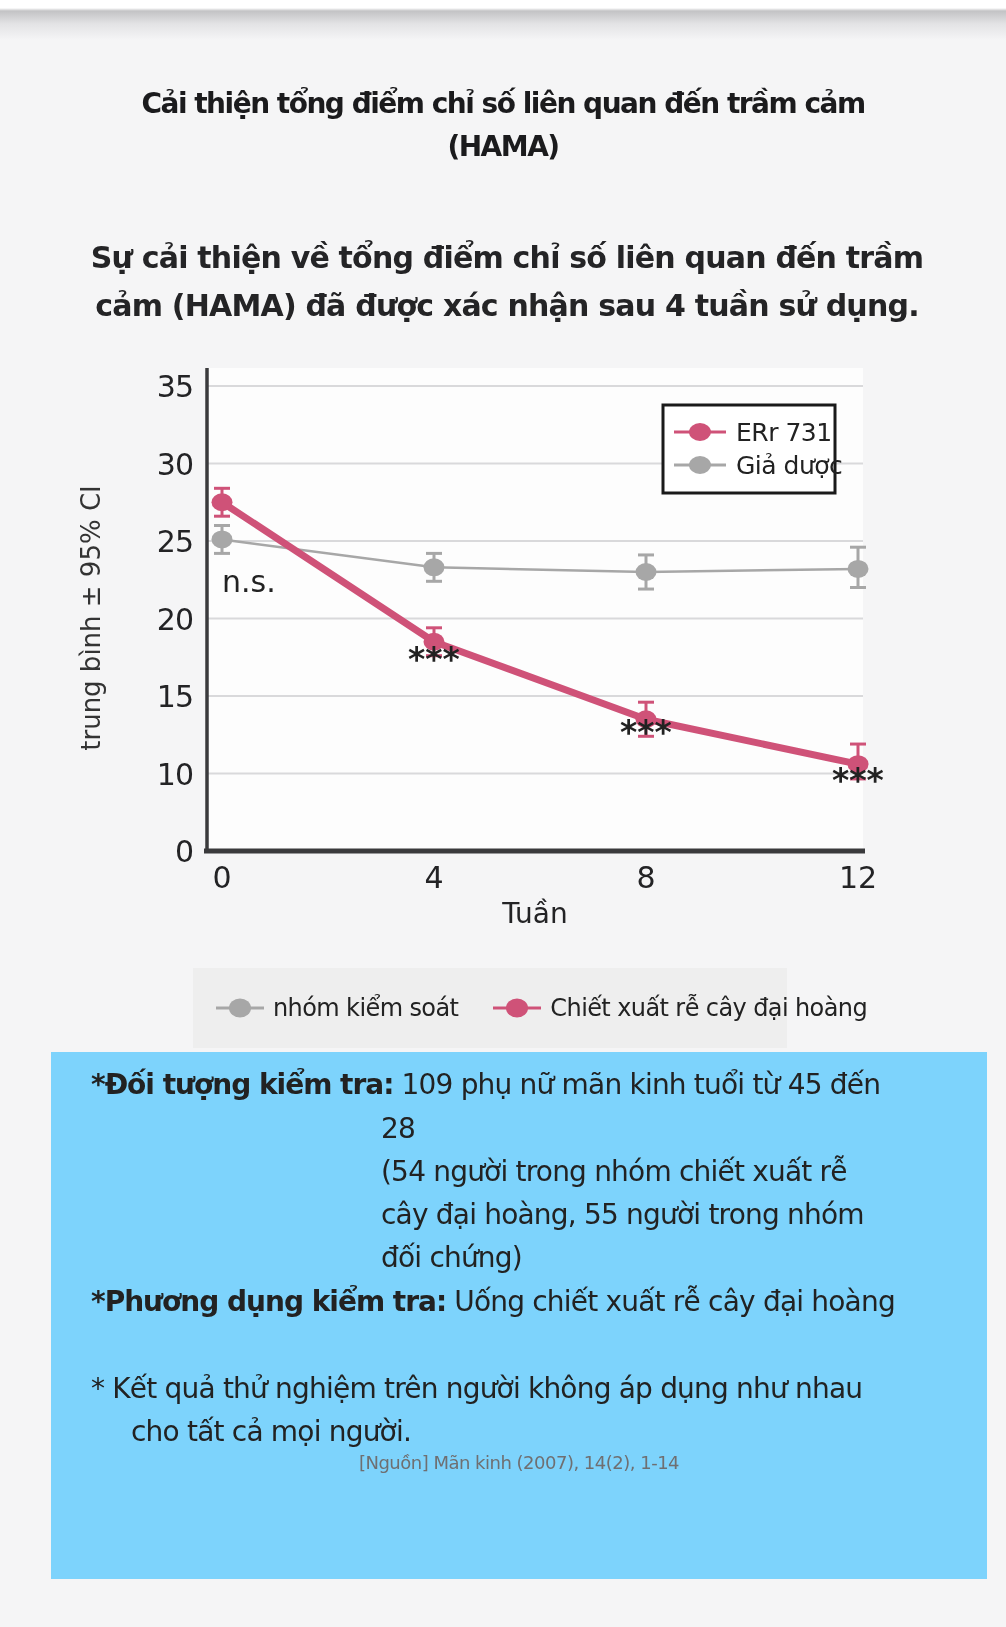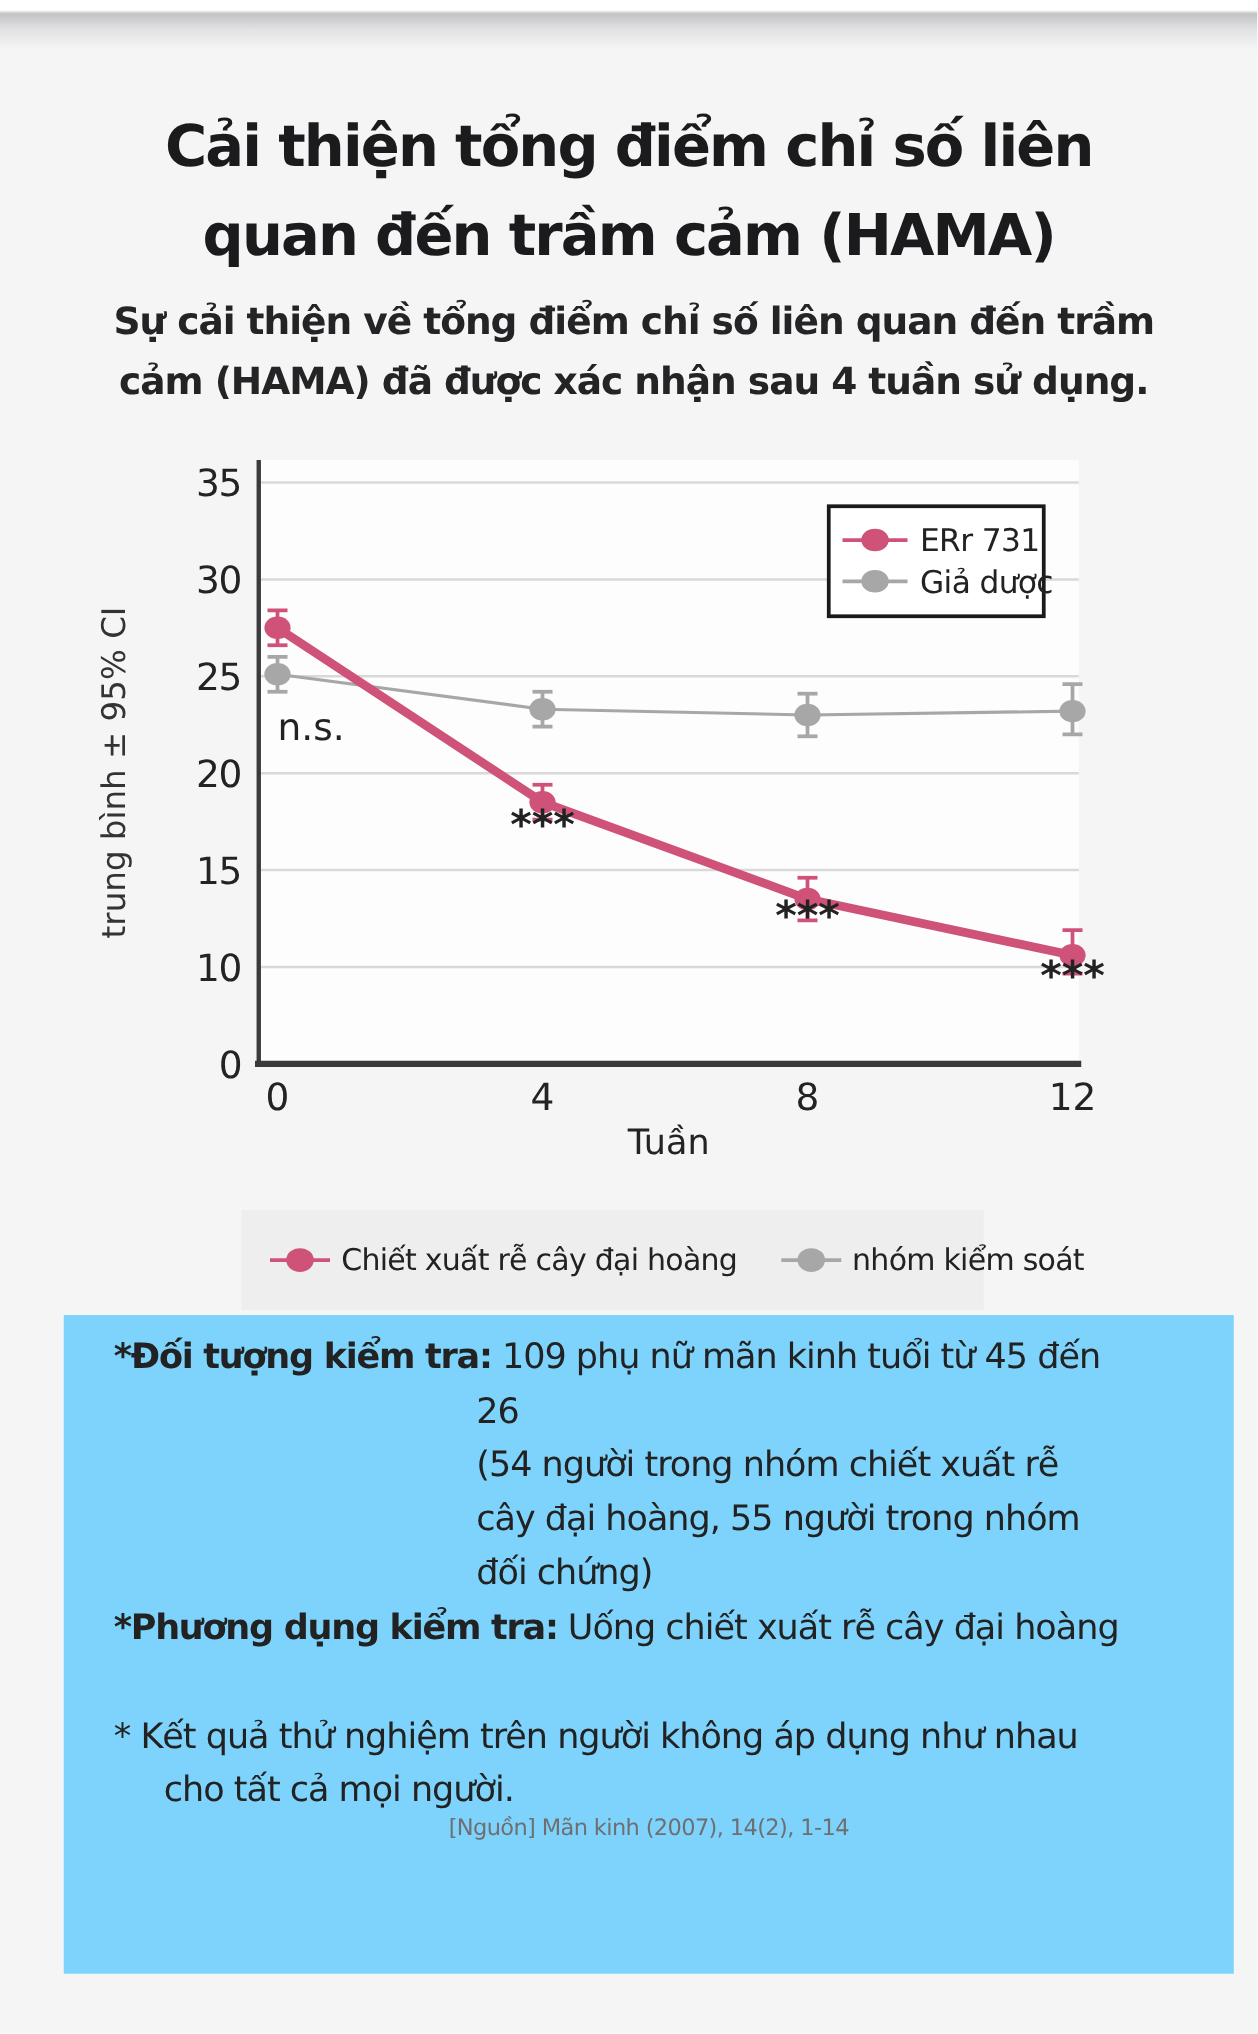--- a/index.html
+++ b/index.html
@@ -7,21 +7,21 @@
     position:relative;width:1006px;height:1627px;margin:0 auto;
     background:#f5f5f6;overflow:hidden;
     font-family:"DejaVu Sans","Liberation Sans",sans-serif;color:#1e1e1e;
   }
   .top-shade{
     position:absolute;left:0;top:0;width:1006px;height:42px;
     background:linear-gradient(#ffffff 0px,#ffffff 8px,#c3c3c5 11px,#e3e3e5 24px,rgba(245,245,246,0) 40px);
   }
   .title{
     position:absolute;top:82px;left:0;width:1006px;text-align:center;
-    font-size:46px;font-weight:700;line-height:1.55;letter-spacing:-1.5px;color:#1b1b1d;
+    font-size:28px;font-weight:700;line-height:1.55;letter-spacing:-1.5px;color:#1b1b1d;
   }
   .title-inner{display:inline-block;max-width:830px;}
   .subtitle{
     position:absolute;top:234px;left:4px;width:1006px;text-align:center;
     font-size:30px;font-weight:600;line-height:1.6;letter-spacing:-0.8px;color:#242426;
   }
   .subtitle-inner{display:inline-block;max-width:900px;}
   .chart-wrap{position:absolute;left:0;top:360px;width:1006px;height:570px;}
   .legend-band{
     position:absolute;left:193px;top:968px;width:594px;height:80px;
@@ -127,39 +127,39 @@
         <text x="736" y="81" font-size="25" fill="#222" letter-spacing="-0.5">ERr 731</text>
         <line x1="674" y1="105" x2="726" y2="105" stroke="#a7a7a7" stroke-width="3"></line>
         <ellipse cx="700" cy="105" rx="11" ry="9" fill="#a7a7a7"></ellipse>
         <text x="736" y="114" font-size="25" fill="#222" letter-spacing="-0.5">Giả dược</text>
       </svg>
   </div>
 
   <div class="legend-band">
     <div class="band-item">
       <svg class="band-marker" width="50" height="28" viewBox="0 0 50 28">
+        <line x1="1" y1="14" x2="49" y2="14" stroke-width="3" stroke="#a7a7a7"></line>
+        <ellipse cx="25" cy="14" rx="11" ry="9.5" fill="#a7a7a7"></ellipse>
+      </svg>
+      <span class="band-label">nhóm kiểm soát</span>
+    </div>
+    <div class="band-item">
+      <svg class="band-marker" width="50" height="28" viewBox="0 0 50 28">
         <line x1="1" y1="14" x2="49" y2="14" stroke-width="3" stroke="#cf5278"></line>
         <ellipse cx="25" cy="14" rx="11" ry="9.5" fill="#cf5278"></ellipse>
       </svg>
       <span class="band-label">Chiết xuất rễ cây đại hoàng</span>
-    </div>
-    <div class="band-item">
-      <svg class="band-marker" width="50" height="28" viewBox="0 0 50 28">
-        <line x1="1" y1="14" x2="49" y2="14" stroke-width="3" stroke="#a7a7a7"></line>
-        <ellipse cx="25" cy="14" rx="11" ry="9.5" fill="#a7a7a7"></ellipse>
-      </svg>
-      <span class="band-label">nhóm kiểm soát</span>
     </div>
   </div>
 
   <div class="pvalue">***P&lt;0,0001</div>
 
   <div class="card">
     <div class="dl" style="left:40px;top:16px;"><b>*Đối tượng kiểm tra:</b> <span>109 phụ nữ mãn kinh tuổi từ 45 đến</span></div>
-    <div class="dl" style="left:330px;top:60px;">26</div>
+    <div class="dl" style="left:330px;top:60px;">28</div>
     <div class="dl" style="left:330px;top:103px;">(54 người trong nhóm chiết xuất rễ</div>
     <div class="dl" style="left:330px;top:146px;">cây đại hoàng, 55 người trong nhóm</div>
     <div class="dl" style="left:330px;top:189px;">đối chứng)</div>
     <div class="dl" style="left:40px;top:233px;"><b>*Phương dụng kiểm tra:</b> <span>Uống chiết xuất rễ cây đại hoàng</span></div>
     <div class="dl" style="left:40px;top:320px;">* Kết quả thử nghiệm trên người không áp dụng như nhau</div>
     <div class="dl" style="left:80px;top:363px;">cho tất cả mọi người.</div>
     <div class="src">[Nguồn] Mãn kinh (2007), 14(2), 1-14</div>
   </div>
 
 </div>

